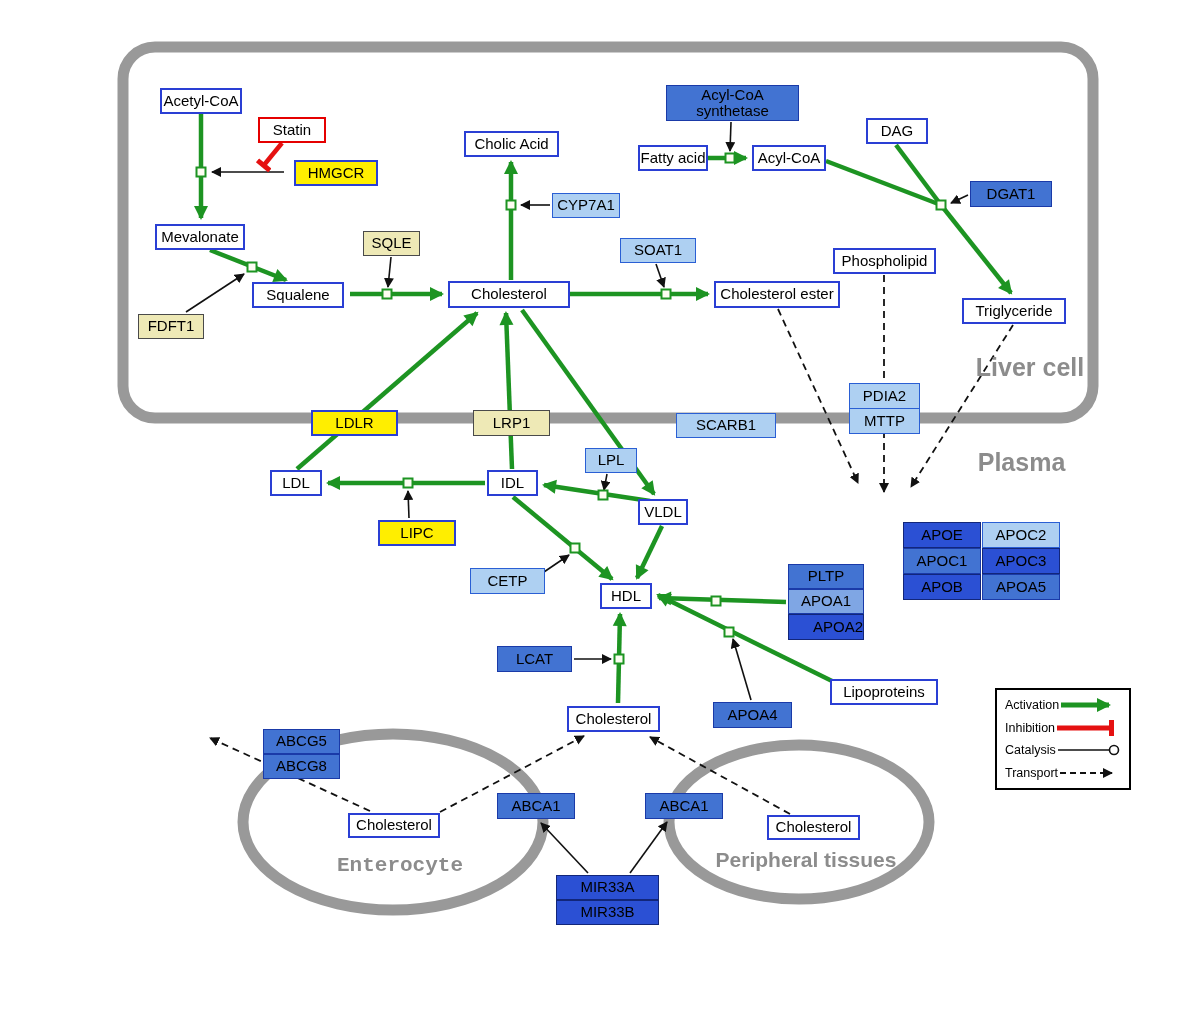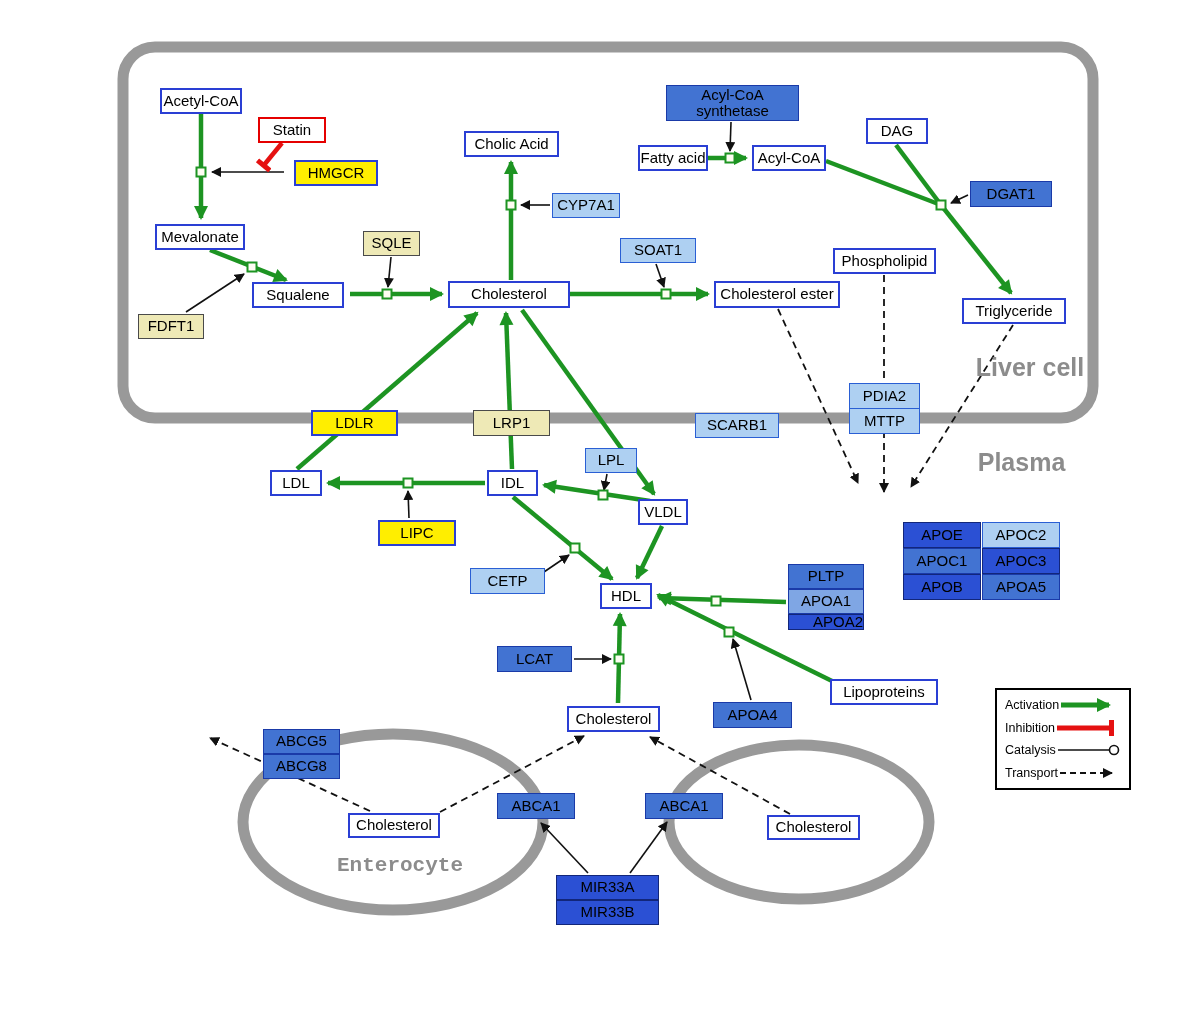--- a/index.html
+++ b/index.html
@@ -126,54 +126,55 @@
       <div class="node metabolite" style="left: 714px; top: 281px; width: 126px; height: 27px;">Cholesterol ester</div>
       <div class="node blue" style="left: 666px; top: 85px; width: 133px; height: 36px;">Acyl-CoA synthetase</div>
       <div class="node metabolite" style="left: 638px; top: 145px; width: 70px; height: 26px;">Fatty acid</div>
       <div class="node metabolite" style="left: 752px; top: 145px; width: 74px; height: 26px;">Acyl-CoA</div>
       <div class="node metabolite" style="left: 866px; top: 118px; width: 62px; height: 26px;">DAG</div>
       <div class="node blue" style="left: 970px; top: 181px; width: 82px; height: 26px;">DGAT1</div>
       <div class="node metabolite" style="left: 833px; top: 248px; width: 103px; height: 26px;">Phospholipid</div>
       <div class="node metabolite" style="left: 962px; top: 298px; width: 104px; height: 26px;">Triglyceride</div>
       <div class="node yellow" style="left: 303px; top: 410px; width: 87px; height: 26px;">LDLR</div>
       <div class="node paleyellow" style="left: 473px; top: 410px; width: 77px; height: 26px;">LRP1</div>
-      <div class="node lightblue" style="left: 695px; top: 413px; width: 84px; height: 25px;">SCARB1</div>
+      <div class="node lightblue" style="left: 676px; top: 413px; width: 100px; height: 25px;">SCARB1</div>
       <div class="node lightblue" style="left: 849px; top: 383px; width: 71px; height: 26px;">PDIA2</div>
       <div class="node lightblue" style="left: 849px; top: 408px; width: 71px; height: 26px;">MTTP</div>
       <div class="node metabolite" style="left: 270px; top: 470px; width: 52px; height: 26px;">LDL</div>
       <div class="node metabolite" style="left: 487px; top: 470px; width: 51px; height: 26px;">IDL</div>
       <div class="node lightblue" style="left: 585px; top: 448px; width: 52px; height: 25px;">LPL</div>
       <div class="node metabolite" style="left: 638px; top: 499px; width: 50px; height: 26px;">VLDL</div>
       <div class="node yellow" style="left: 370px; top: 520px; width: 78px; height: 26px;">LIPC</div>
       <div class="node lightblue" style="left: 470px; top: 568px; width: 75px; height: 26px;">CETP</div>
       <div class="node metabolite" style="left: 600px; top: 583px; width: 52px; height: 26px;">HDL</div>
       <div class="node blue" style="left: 497px; top: 646px; width: 75px; height: 26px;">LCAT</div>
       <div class="node blue" style="left: 788px; top: 564px; width: 76px; height: 25px;">PLTP</div>
       <div class="node mediumblue" style="left: 788px; top: 589px; width: 76px; height: 25px;">APOA1</div>
-      <div class="node darkblue" style="left: 788px; top: 614px; width: 76px; height: 16px; padding-left: 24px;">APOA2</div>
+      <div class="node darkblue" style="left: 788px; top: 614px; width: 76px; height: 26px; padding-left: 24px;">APOA2</div>
       <div class="node blue" style="left: 713px; top: 702px; width: 79px; height: 26px;">APOA4</div>
       <div class="node metabolite" style="left: 830px; top: 679px; width: 108px; height: 26px;">Lipoproteins</div>
       <div class="node darkblue" style="left: 903px; top: 522px; width: 78px; height: 26px;">APOE</div>
       <div class="node lightblue" style="left: 982px; top: 522px; width: 78px; height: 26px;">APOC2</div>
       <div class="node blue" style="left: 903px; top: 548px; width: 78px; height: 26px;">APOC1</div>
       <div class="node darkblue" style="left: 982px; top: 548px; width: 78px; height: 26px;">APOC3</div>
       <div class="node darkblue" style="left: 903px; top: 574px; width: 78px; height: 26px;">APOB</div>
       <div class="node blue" style="left: 982px; top: 574px; width: 78px; height: 26px;">APOA5</div>
       <div class="node metabolite" style="left: 567px; top: 706px; width: 93px; height: 26px;">Cholesterol</div>
       <div class="node blue" style="left: 263px; top: 729px; width: 77px; height: 25px;">ABCG5</div>
       <div class="node blue" style="left: 263px; top: 754px; width: 77px; height: 25px;">ABCG8</div>
       <div class="node metabolite" style="left: 348px; top: 813px; width: 92px; height: 25px;">Cholesterol</div>
       <div class="node blue" style="left: 497px; top: 793px; width: 78px; height: 26px;">ABCA1</div>
       <div class="node blue" style="left: 645px; top: 793px; width: 78px; height: 26px;">ABCA1</div>
       <div class="node metabolite" style="left: 767px; top: 815px; width: 93px; height: 25px;">Cholesterol</div>
       <div class="node darkblue" style="left: 556px; top: 875px; width: 103px; height: 25px;">MIR33A</div>
       <div class="node darkblue" style="left: 556px; top: 900px; width: 103px; height: 25px;">MIR33B</div>
       <div class="node label" style="left: 955px; top: 350px; width: 150px; height: 34px;">Liver cell</div>
       <div class="node label" style="left: 964px; top: 445px; width: 115px; height: 34px;">Plasma</div>
       <div class="node label-sm" style="left: 330px; top: 852px; width: 140px; height: 28px; font-family: Liberation Mono, monospace;">Enterocyte</div>
+      <div class="node label-sm" style="left: 700px; top: 846px; width: 212px; height: 28px;">Peripheral tissues</div>
     </div>
 
   <div id="legend">
     <div class="lrow">
       <span>Activation</span>
       <svg width="66" height="16">
         <line x1="2" y1="8" x2="50" y2="8" stroke="#1d9422" stroke-width="5" marker-end="url(#m-act)"></line>
       </svg>
     </div>
     <div class="lrow">

